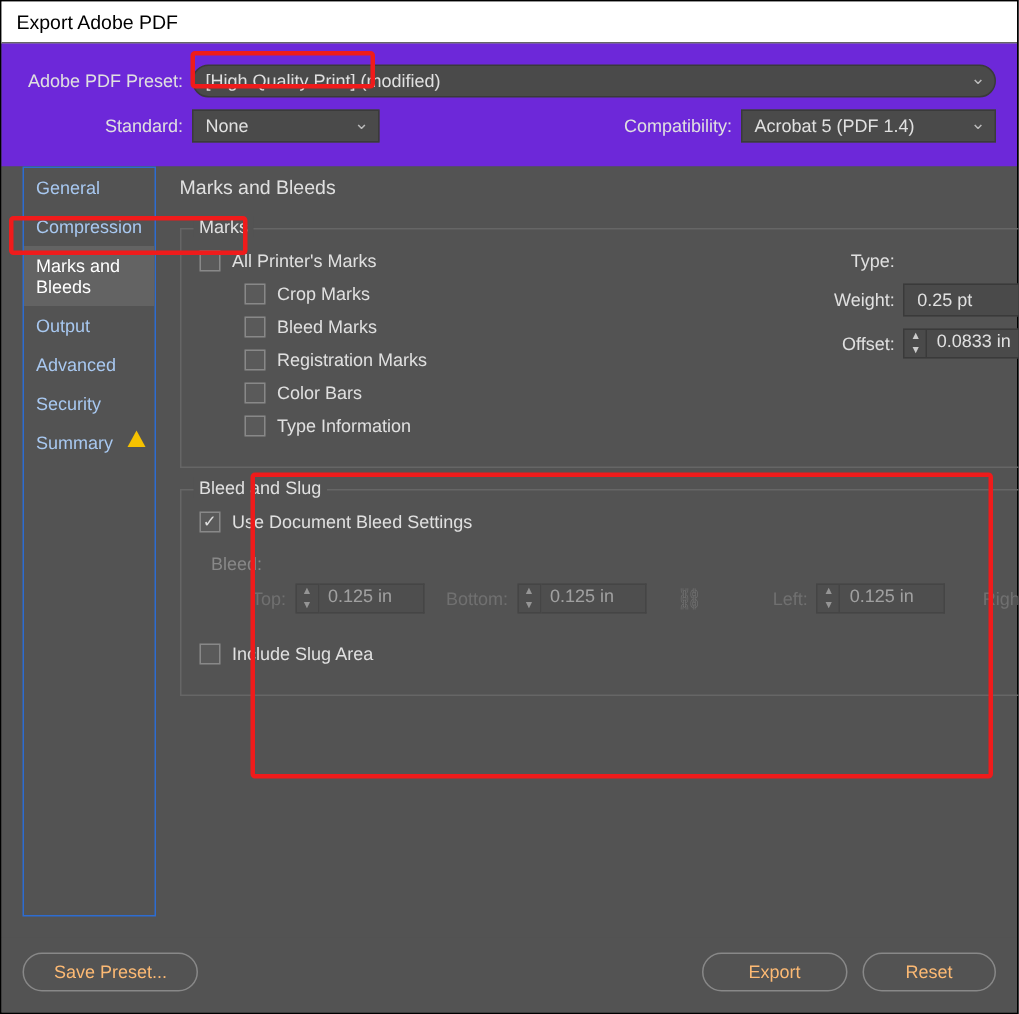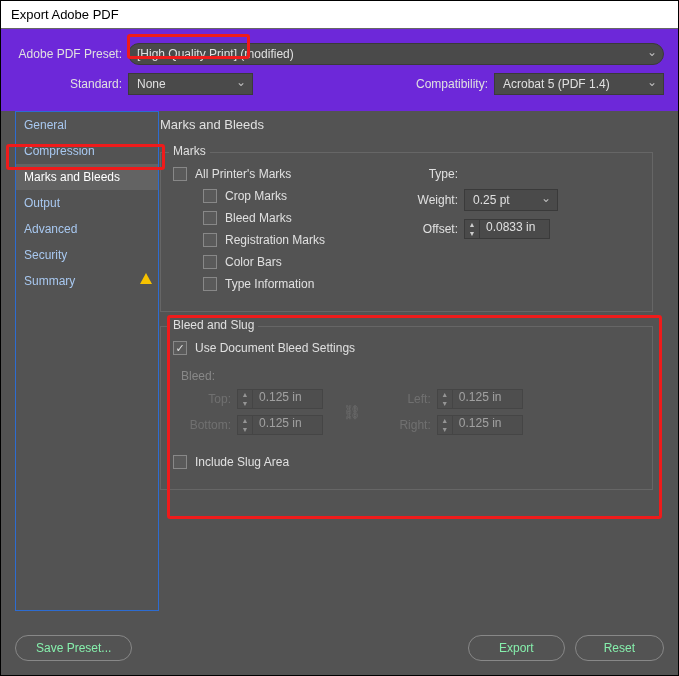--- a/index.html
+++ b/index.html
@@ -16,21 +16,21 @@
 .preset-dd { flex:1;border-radius:11px; }
 .std-dd { width:125px; }
 .compat-lbl { margin-left:auto; margin-right:6px; }
 .compat-dd { width:170px; }
 
 .highlight-red { border:3px solid #ef1b1b; border-radius:3px; }
 .preset-hl { position:absolute; top:34px; left:127px; width:123px; height:25px; pointer-events:none; z-index:5; }
 .sidebar-hl { position:absolute; top:144px; left:6px; width:159px; height:26px; pointer-events:none; z-index:5; }
 .bleed-hl { position:absolute; top:315px; left:167px; width:495px; height:204px; pointer-events:none; z-index:5; }
 
-.body { flex:1; display:flex; padding:0 25px 14px 14px; gap:1px; background:#535353; position:relative; }
+.body { flex:1; display:flex; padding:0 14px 14px 14px; gap:16px; background:#535353; position:relative; }
 .sidebar { width:144px; border:1px solid #2d6cd1; background:#535353; padding:0; }
 .side-item { color:#a8c8f0; font-size:12px; padding:6px 8px; cursor:pointer; position:relative; }
 .side-item.active { background:#636363; color:#fff; }
 .warn-icon { position:absolute; right:6px; top:5px; width:0;height:0;border-left:6px solid transparent;border-right:6px solid transparent;border-bottom:11px solid #f6c200; }
 
 .panel { flex:1; color:#e0e0e0; font-size:12px; padding-top:6px; }
 .panel-title { font-size:13px; color:#e0e0e0; margin-bottom:20px; }
 
 .fieldset { border:1px solid #666; margin-bottom:14px; padding:14px 12px 12px 12px; position:relative; }
 .legend { position:absolute; top:-9px; left:8px; background:#535353; padding:0 4px; color:#e0e0e0; font-size:12px; }
@@ -45,28 +45,28 @@
 
 .ctrl-row { display:flex; align-items:center; margin-bottom:8px; }
 .ctrl-lbl { width:50px; text-align:right; margin-right:6px; color:#e0e0e0; }
 .small-dd { width:94px; }
 .spinner { display:flex; align-items:flex-start;border-radius:10px; }
 .spin-btns { display:flex; flex-direction:column; background:#4a4a4a; border:1px solid #3a3a3a; }
 .spin-btn { width:14px; height:9px; display:flex; align-items:center; justify-content:center; font-size:7px; color:#ccc; cursor:pointer; }
 .spin-input { background:#4a4a4a; border:1px solid #3a3a3a; border-left:none; color:#e0e0e0; height:20px; padding:0 6px; font-size:12px; min-width:70px; }
 
 .bleed-grid { display:flex; align-items:center; gap:20px; margin-top:6px; }
-.bleed-col { display:flex; flex-direction:column; gap:6px; }
+.bleed-col { display:flex; gap:6px; }
 .bleed-row { display:flex; align-items:center; }
 .bleed-lbl { width:50px; text-align:right; margin-right:6px; color:#888; }
 .disabled { opacity:0.55; pointer-events:none; }
 .link-icon { color:#888; font-size:14px; }
 
 .footer { display:flex; padding:10px 14px 14px 14px; gap:10px; background:#535353; }
-.btn { background:#535353; border:1px solid #888; border-radius:14px; color:#86efac; padding:5px 20px; font-size:12px; cursor:pointer; }
+.btn { background:#535353; border:1px solid #888; border-radius:14px; color:#fdba74; padding:5px 20px; font-size:12px; cursor:pointer; }
 .spacer { flex:1; }
 </style>
 </head>
 <body>
 
 <div class="window">
   <div class="titlebar">
     <span>Export Adobe PDF</span>
   </div>
 

